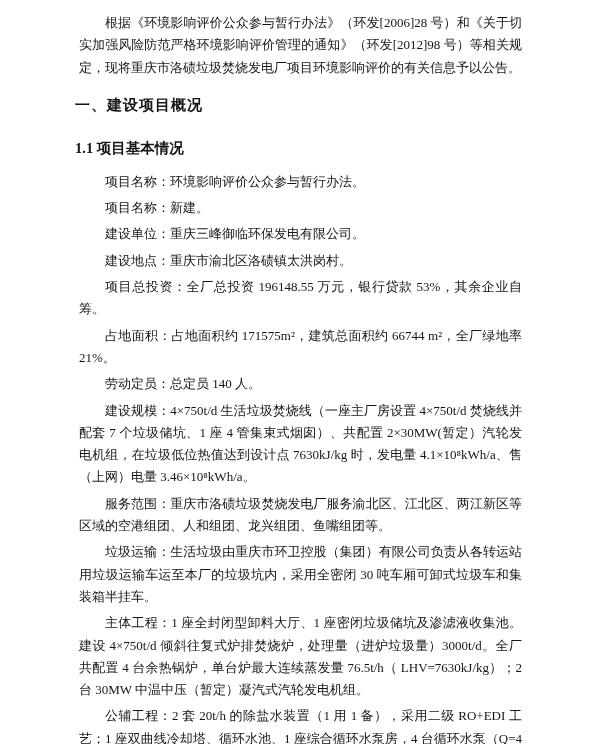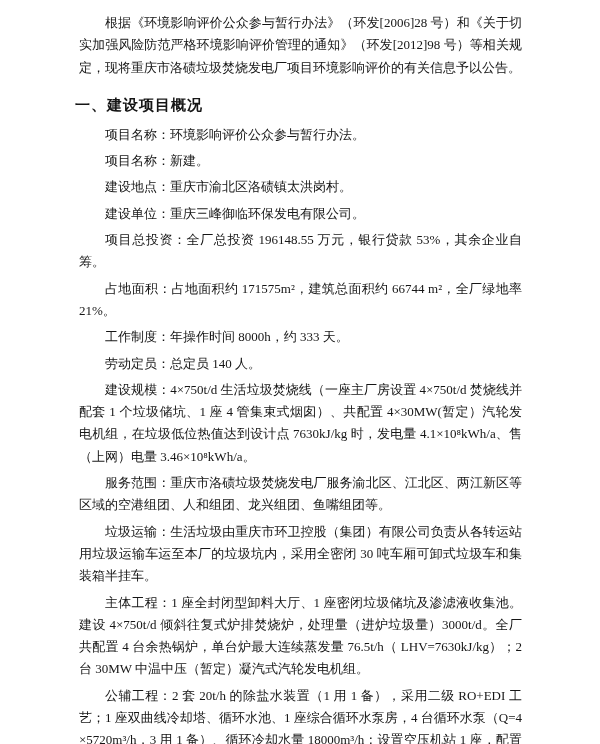--- a/index.html
+++ b/index.html
@@ -20,21 +20,21 @@
   }
   .para {
     margin: 4px;
     font-size: 13px;
     line-height: 22.3px;
     text-align: justify;
     text-indent: 2em;
     word-break: break-all;
   }
   .h-section {
-    margin: 16px 0 8px 0;
+    margin: 16px 0 22px 0;
     font-size: 15px;
     line-height: 21px;
     font-weight: 700;
     letter-spacing: 1px;
   }
   .h-sub {
     margin: 0 0 12px 0;
     font-size: 14.5px;
     line-height: 21px;
     font-weight: 700;
@@ -42,38 +42,38 @@
 </style>
 </head>
 <body>
 
 <div class="page">
 
   <p class="para">根据《环境影响评价公众参与暂行办法》（环发[2006]28 号）和《关于切实加强风险防范严格环境影响评价管理的通知》（环发[2012]98 号）等相关规定，现将重庆市洛碛垃圾焚烧发电厂项目环境影响评价的有关信息予以公告。</p>
 
   <h2 class="h-section">一、建设项目概况</h2>
 
+  <h3 class="h-sub">1.1 项目基本情况</h3>
 
   <p class="para">项目名称：环境影响评价公众参与暂行办法。</p>
 
   <p class="para">项目名称：新建。</p>
 
+  <p class="para">建设单位：重庆三峰御临环保发电有限公司。</p>
+
   <p class="para">建设地点：重庆市渝北区洛碛镇太洪岗村。</p>
-
-  <p class="para">建设单位：重庆三峰御临环保发电有限公司。</p>
 
   <p class="para">项目总投资：全厂总投资 196148.55 万元，银行贷款 53%，其余企业自筹。</p>
 
   <p class="para">占地面积：占地面积约 171575m²，建筑总面积约 66744 m²，全厂绿地率 21%。</p>
 
-  <p class="para">工作制度：年操作时间 8000h，约 333 天。</p>
 
   <p class="para">劳动定员：总定员 140 人。</p>
 
-  <p class="para">建设规模：4×750t/d 生活垃圾焚烧线（一座主厂房设置 4×750t/d 焚烧线并配套 1 个垃圾储坑、1 座 4 管集束式烟囱）、共配置 4×30MW(暂定）汽轮发电机组，在垃圾低位热值达到设计点 7630kJ/kg 时，发电量 4.1×10⁸kWh/a、售（上网）电量 3.46×10⁸kWh/a。</p>
+  <p class="para">建设规模：4×750t/d 生活垃圾焚烧线（一座主厂房设置 4×750t/d 焚烧线并配套 7 个垃圾储坑、1 座 4 管集束式烟囱）、共配置 2×30MW(暂定）汽轮发电机组，在垃圾低位热值达到设计点 7630kJ/kg 时，发电量 4.1×10⁸kWh/a、售（上网）电量 3.46×10⁸kWh/a。</p>
 
   <p class="para">服务范围：重庆市洛碛垃圾焚烧发电厂服务渝北区、江北区、两江新区等区域的空港组团、人和组团、龙兴组团、鱼嘴组团等。</p>
 
   <p class="para">垃圾运输：生活垃圾由重庆市环卫控股（集团）有限公司负责从各转运站用垃圾运输车运至本厂的垃圾坑内，采用全密闭 30 吨车厢可卸式垃圾车和集装箱半挂车。</p>
 
   <p class="para">主体工程：1 座全封闭型卸料大厅、1 座密闭垃圾储坑及渗滤液收集池。建设 4×750t/d 倾斜往复式炉排焚烧炉，处理量（进炉垃圾量）3000t/d。全厂共配置 4 台余热锅炉，单台炉最大连续蒸发量 76.5t/h（ LHV=7630kJ/kg）；2 台 30MW 中温中压（暂定）凝汽式汽轮发电机组。</p>
 
   <p class="para">公辅工程：2 套 20t/h 的除盐水装置（1 用 1 备），采用二级 RO+EDI 工艺；1 座双曲线冷却塔、循环水池、1 座综合循环水泵房，4 台循环水泵（Q=4×5720m³/h，3 用 1 备）、循环冷却水量 18000m³/h；设置空压机站 1 座，配置 6 台风冷型螺杆式空气压缩机；4 台冷冻式压缩空气干燥器（3 用 1 备）、2 台微热再生压缩空气干燥器（1 开 1 备）；在御临河边设一座工业水取水站，厂内设一座处理能力为 11000t/d（暂定）的工业水净化站。</p>
 
 </div>

